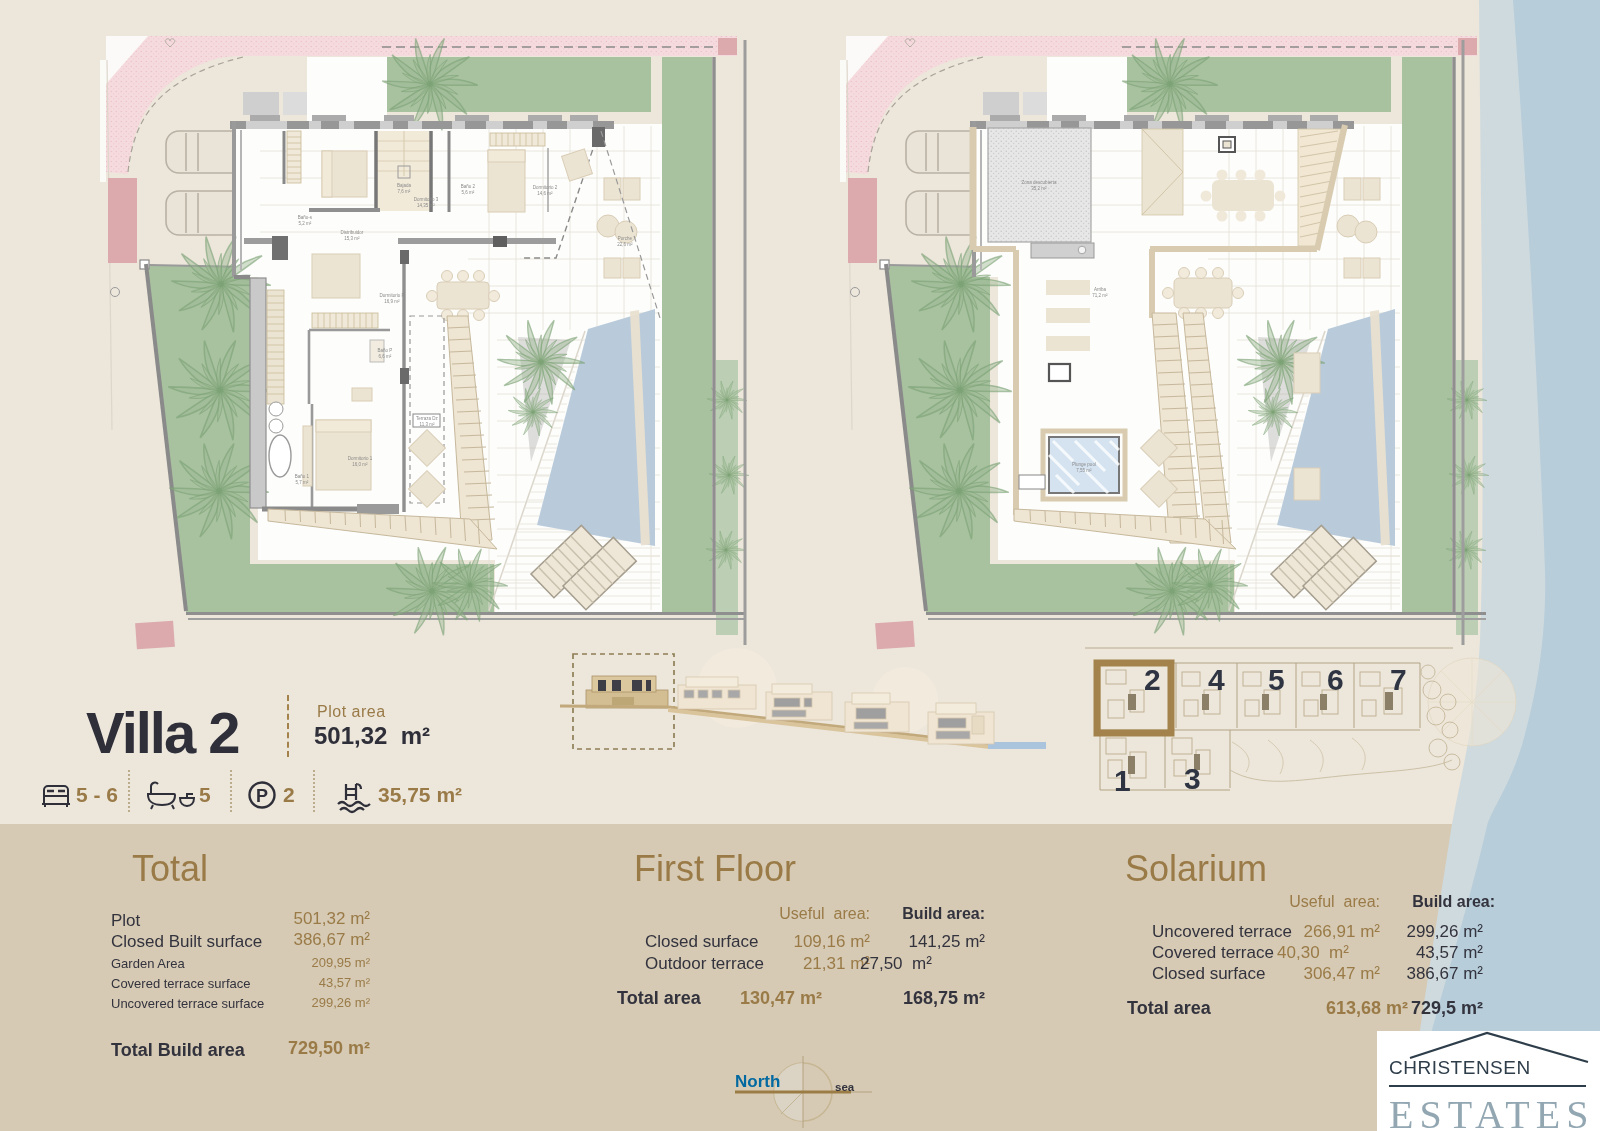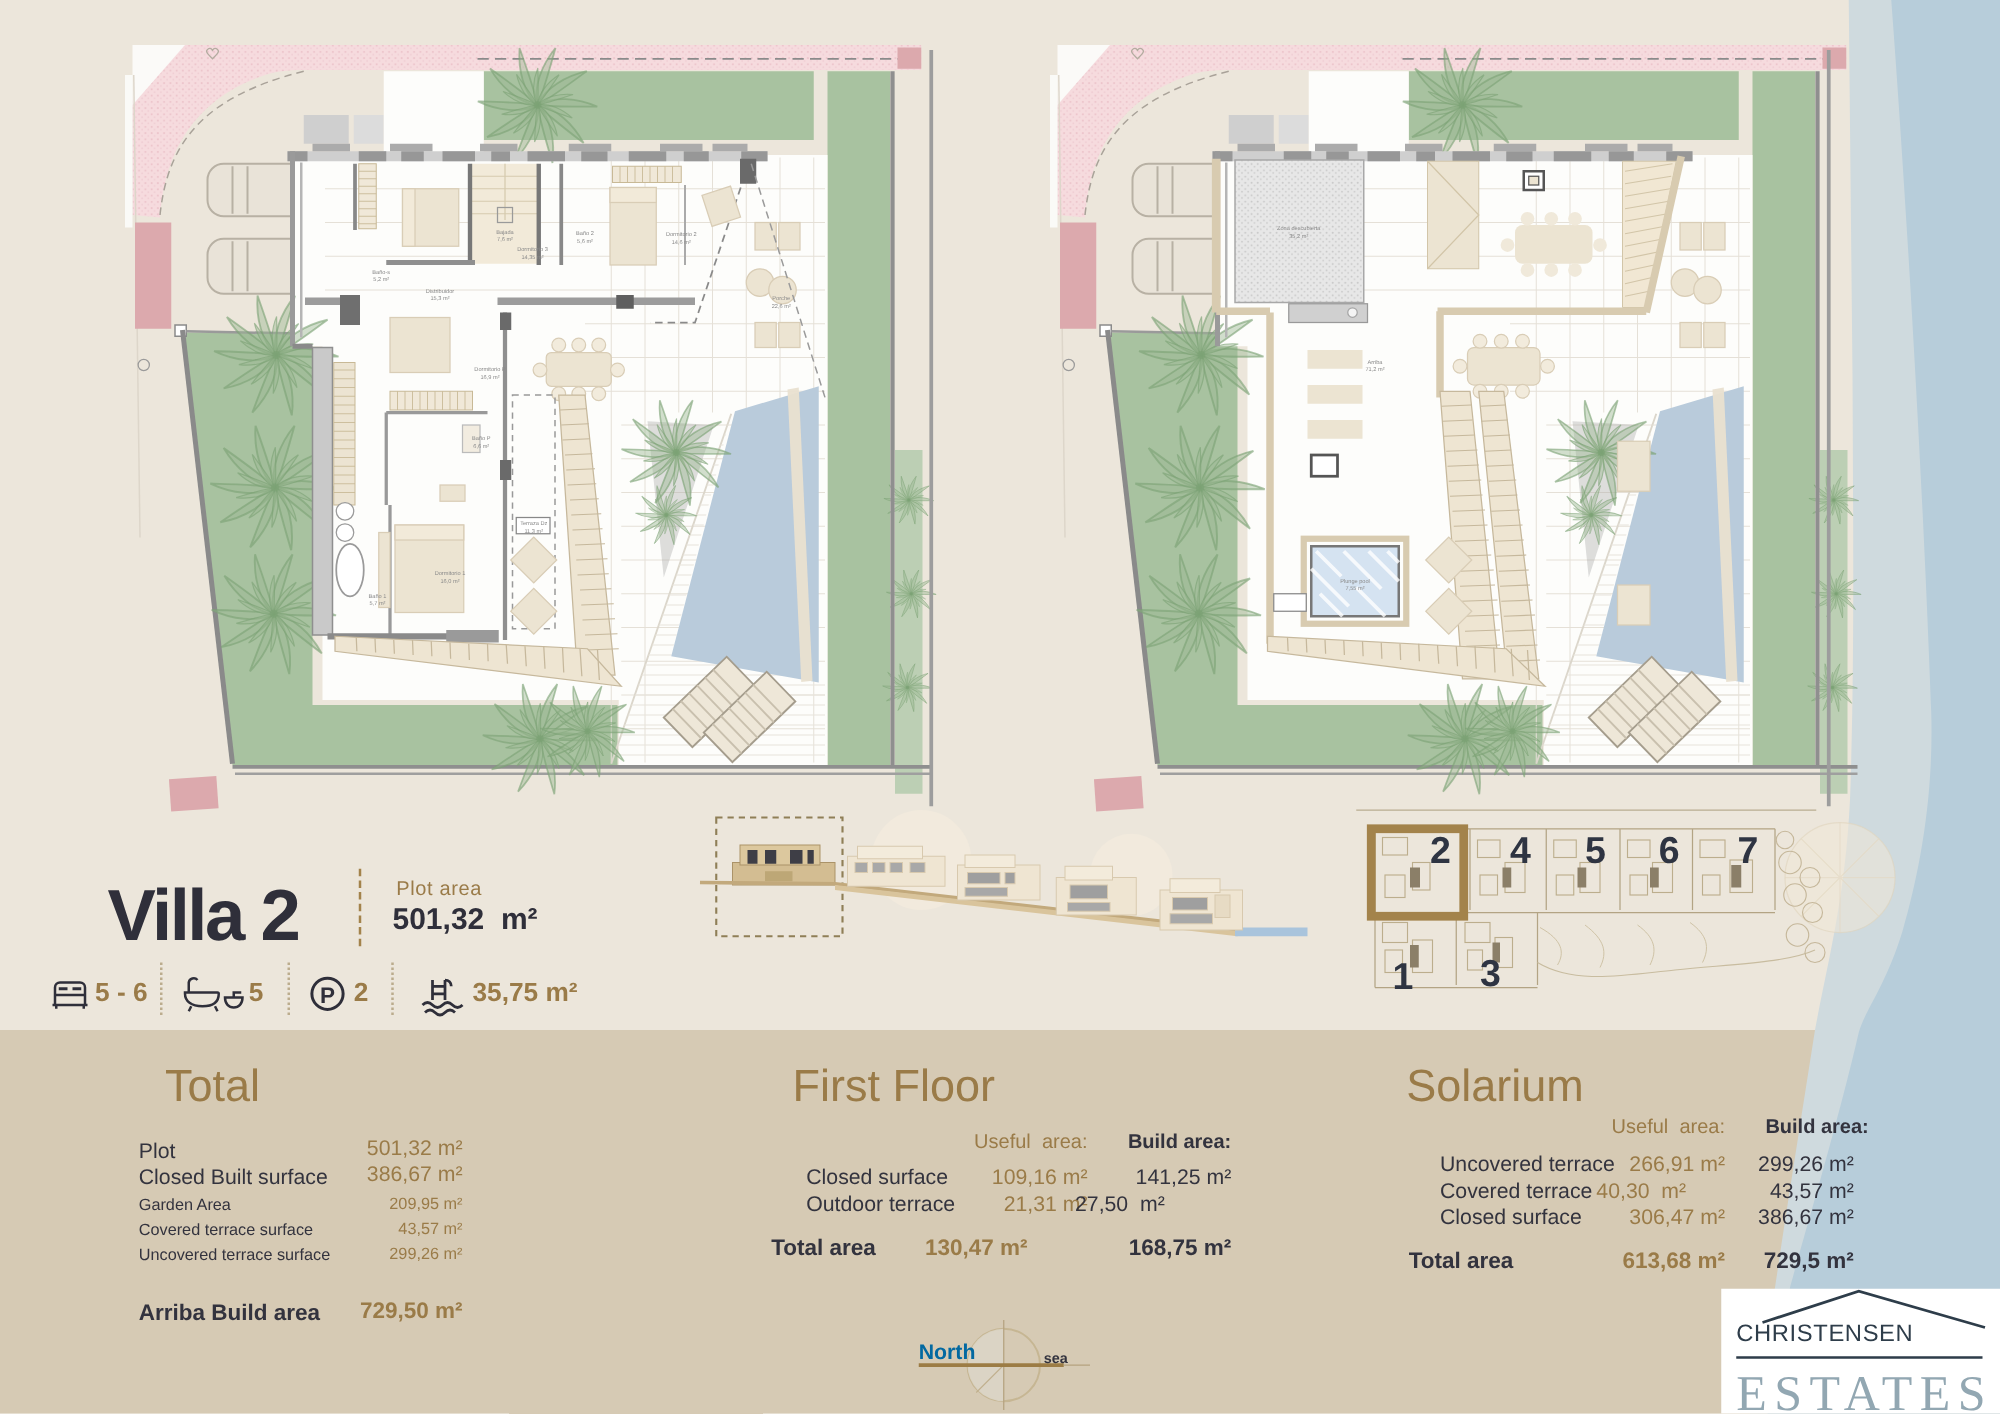--- a/index.html
+++ b/index.html
@@ -632,21 +632,21 @@
 <div class="abs dark" style="left:111px;top:911px;font-size:17px">Plot</div>
 <div class="abs gold" style="left:240px;top:909px;font-size:17px;width:130px;text-align:right">501,32 m²</div>
 <div class="abs dark" style="left:111px;top:932px;font-size:17px">Closed Built surface</div>
 <div class="abs gold" style="left:240px;top:930px;font-size:17px;width:130px;text-align:right">386,67 m²</div>
 <div class="abs dark" style="left:111px;top:956px;font-size:13px">Garden Area</div>
 <div class="abs gold" style="left:240px;top:955px;font-size:13px;width:130px;text-align:right">209,95 m²</div>
 <div class="abs dark" style="left:111px;top:976px;font-size:13px">Covered terrace surface</div>
 <div class="abs gold" style="left:240px;top:975px;font-size:13px;width:130px;text-align:right">43,57 m²</div>
 <div class="abs dark" style="left:111px;top:996px;font-size:13px">Uncovered terrace surface</div>
 <div class="abs gold" style="left:240px;top:995px;font-size:13px;width:130px;text-align:right">299,26 m²</div>
-<div class="abs dark" style="left:111px;top:1040px;font-size:18px;font-weight:bold">Arriba Build area</div>
+<div class="abs dark" style="left:111px;top:1040px;font-size:18px;font-weight:bold">Total Build area</div>
 <div class="abs gold" style="left:240px;top:1038px;font-size:18px;font-weight:bold;width:130px;text-align:right">729,50 m²</div>
 
 <div class="abs" style="left:634px;top:848px">
       <h2>First Floor</h2>
     </div>
 <div class="abs gold" style="left:740px;top:905px;font-size:16px;width:130px;text-align:right">Useful&nbsp; area:</div>
 <div class="abs dark" style="left:860px;top:905px;font-size:16px;font-weight:bold;width:125px;text-align:right">Build area:</div>
 <div class="abs dark" style="left:645px;top:932px;font-size:17px">Closed surface</div>
 <div class="abs gold" style="left:740px;top:932px;font-size:17px;width:130px;text-align:right">109,16 m²</div>
 <div class="abs dark" style="left:860px;top:932px;font-size:17px;width:125px;text-align:right">141,25 m²</div>
@@ -665,21 +665,21 @@
 <div class="abs dark" style="left:1152px;top:922px;font-size:17px">Uncovered terrace</div>
 <div class="abs gold" style="left:1250px;top:922px;font-size:17px;width:130px;text-align:right">266,91 m²</div>
 <div class="abs dark" style="left:1370px;top:922px;font-size:17px;width:113px;text-align:right">299,26 m²</div>
 <div class="abs dark" style="left:1152px;top:943px;font-size:17px">Covered terrace</div>
 <div class="abs gold" style="left:1250px;top:943px;font-size:17px;width:126px;text-align:center">40,30&nbsp; m²</div>
 <div class="abs dark" style="left:1370px;top:943px;font-size:17px;width:113px;text-align:right">43,57 m²</div>
 <div class="abs dark" style="left:1152px;top:964px;font-size:17px">Closed surface</div>
 <div class="abs gold" style="left:1250px;top:964px;font-size:17px;width:130px;text-align:right">306,47 m²</div>
 <div class="abs dark" style="left:1370px;top:964px;font-size:17px;width:113px;text-align:right">386,67 m²</div>
 <div class="abs dark" style="left:1127px;top:998px;font-size:18px;font-weight:bold">Total area</div>
-<div class="abs gold" style="left:1250px;top:998px;font-size:18px;font-weight:bold;width:130px;text-align:right">613,68 m²</div>
+<div class="abs gold" style="left:1278px;top:998px;font-size:18px;font-weight:bold;width:130px;text-align:right">613,68 m²</div>
 <div class="abs dark" style="left:1370px;top:998px;font-size:18px;font-weight:bold;width:113px;text-align:right">729,5 m²</div>
 
 <div class="abs" style="left:735px;top:1072px;font-size:17px;font-weight:bold;color:#0369a1">North</div>
 <div class="abs" style="left:835px;top:1081px;font-size:11.5px;font-weight:bold;color:#33333e">sea</div>
 
 <div class="abs" style="left:1389px;top:1057px;width:205px;font-size:19px;color:#2e3d4a;letter-spacing:0.5px;font-family:'Liberation Sans',sans-serif">CHRISTENSEN</div>
 <div class="abs" style="left:1389px;top:1085px;width:197px;border-top:2px solid #2e3d4a"></div>
 <div class="abs" style="left:1389px;top:1091px;font-size:40px;color:#92a7b2;letter-spacing:6px;font-family:'Liberation Serif',serif">ESTATES</div>
 </div>
 

